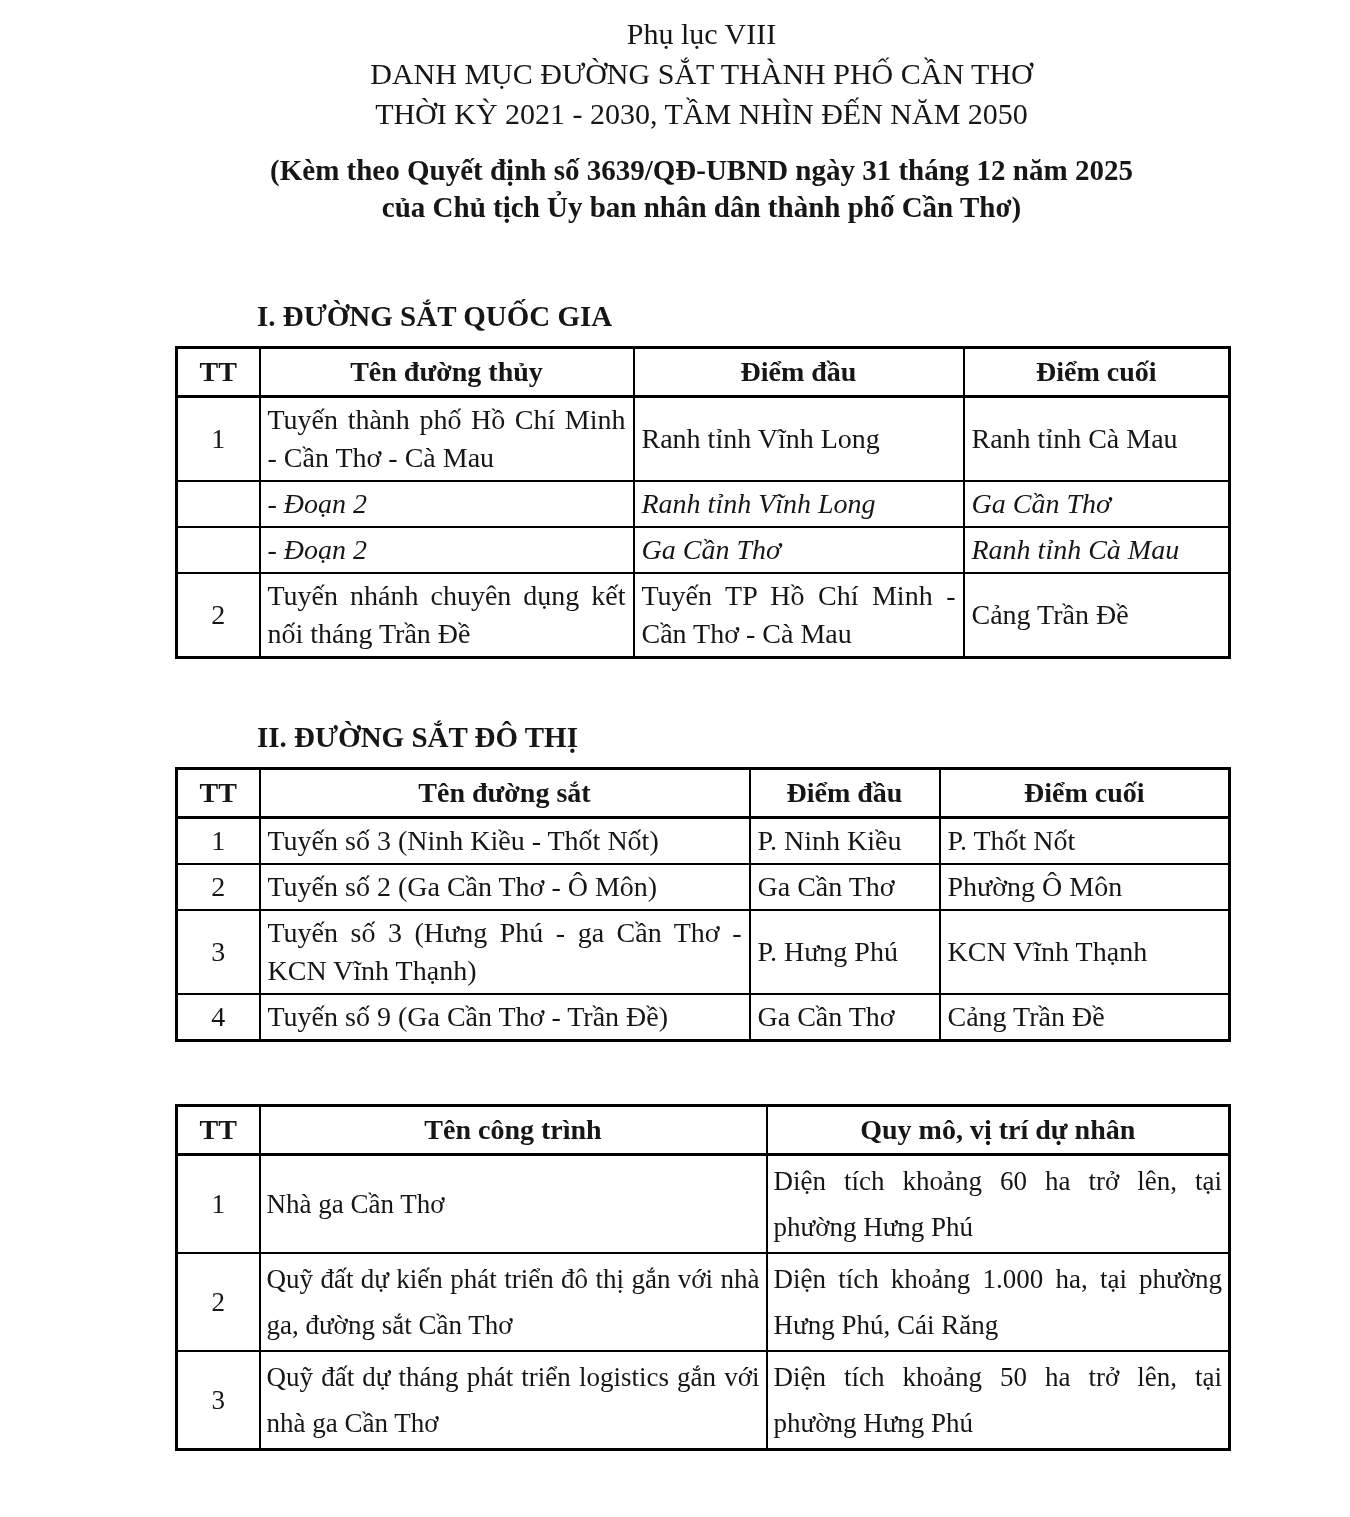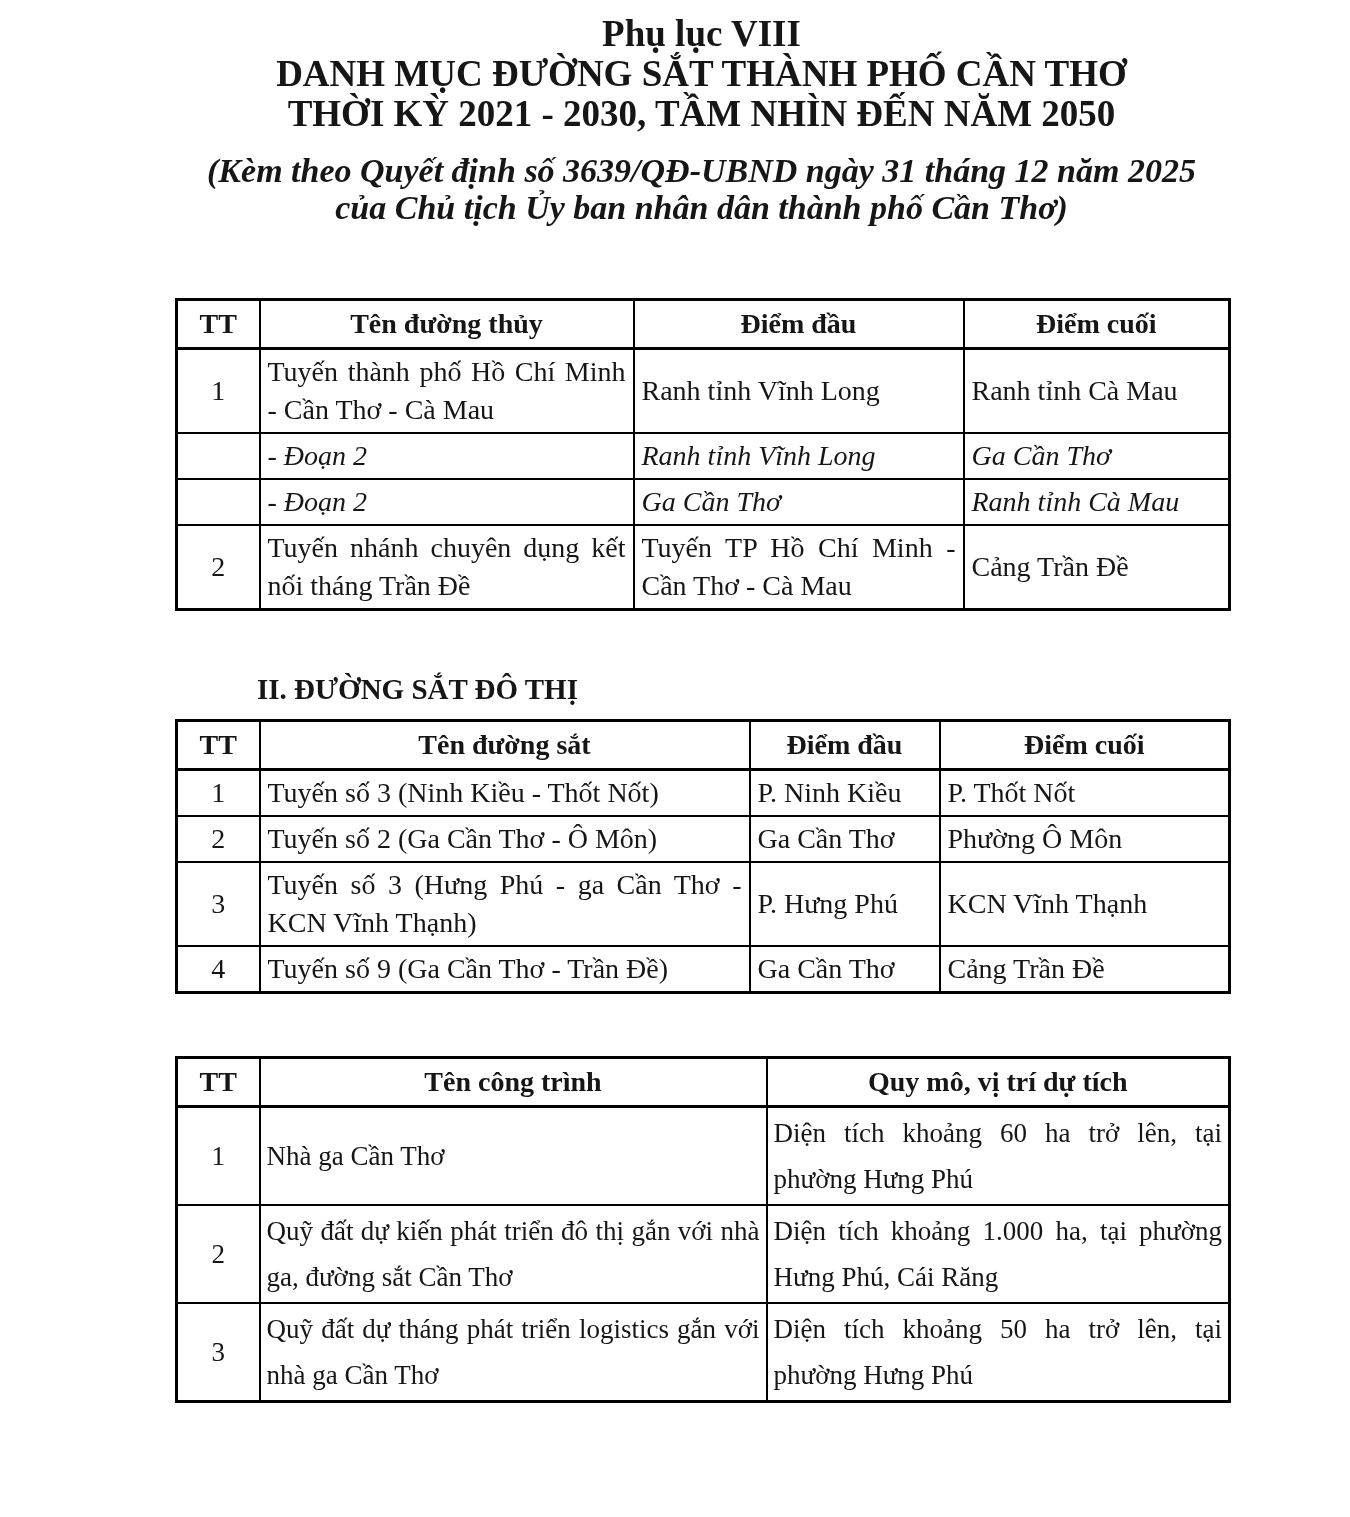--- a/index.html
+++ b/index.html
@@ -21,33 +21,32 @@
     padding: 14px 0 0 175px;
   }
   .content {
     width: 1053px;
   }
   
   .title-block {
     text-align: center;
   }
   .title-line {
-    font-weight: bold;
-    font-size: 37px;
+    font-weight: normal;
+    font-size: 30px;
     line-height: 40px;
     white-space: nowrap;
   }
   .subtitle-block {
     margin-top: 18px;
     text-align: center;
   }
   .subtitle-line {
     font-weight: bold;
-    font-style: italic;
-    font-size: 34px;
+    font-size: 29px;
     line-height: 37px;
     white-space: nowrap;
   }
   
   .section-heading {
     font-size: 29px;
     font-weight: bold;
     margin: 0 0 12px 82px;
     line-height: 36px;
   }
@@ -107,20 +106,21 @@
       <div class="title-line">Phụ lục VIII</div>
       <div class="title-line">DANH MỤC ĐƯỜNG SẮT THÀNH PHỐ CẦN THƠ</div>
       <div class="title-line">THỜI KỲ 2021 - 2030, TẦM NHÌN ĐẾN NĂM 2050</div>
       <div class="subtitle-block">
         <div class="subtitle-line">(Kèm theo Quyết định số 3639/QĐ-UBND ngày 31 tháng 12 năm 2025</div>
         <div class="subtitle-line">của Chủ tịch Ủy ban nhân dân thành phố Cần Thơ)</div>
       </div>
     </div>
 
     <div class="section-1">
+      <h2 class="section-heading">I. ĐƯỜNG SẮT QUỐC GIA</h2>
       <table class="tbl-national">
         <colgroup>
           <col style="width:83px">
           <col style="width:374px">
           <col style="width:330px">
           <col style="width:266px">
         </colgroup>
         <thead>
             <tr>
               <th>TT</th>
@@ -208,21 +208,21 @@
       <table class="tbl-station">
         <colgroup>
           <col style="width:83px">
           <col style="width:507px">
           <col style="width:463px">
         </colgroup>
         <thead>
             <tr>
               <th>TT</th>
               <th>Tên công trình</th>
-              <th>Quy mô, vị trí dự tích</th>
+              <th>Quy mô, vị trí dự nhân</th>
             </tr>
           </thead>
         <tbody>
             <tr>
               <td class="tt">1</td>
               <td class="body">Nhà ga Cần Thơ</td>
               <td class="body">Diện tích khoảng 60 ha trở lên, tại phường Hưng Phú</td>
             </tr>
             <tr>
               <td class="tt">2</td>

